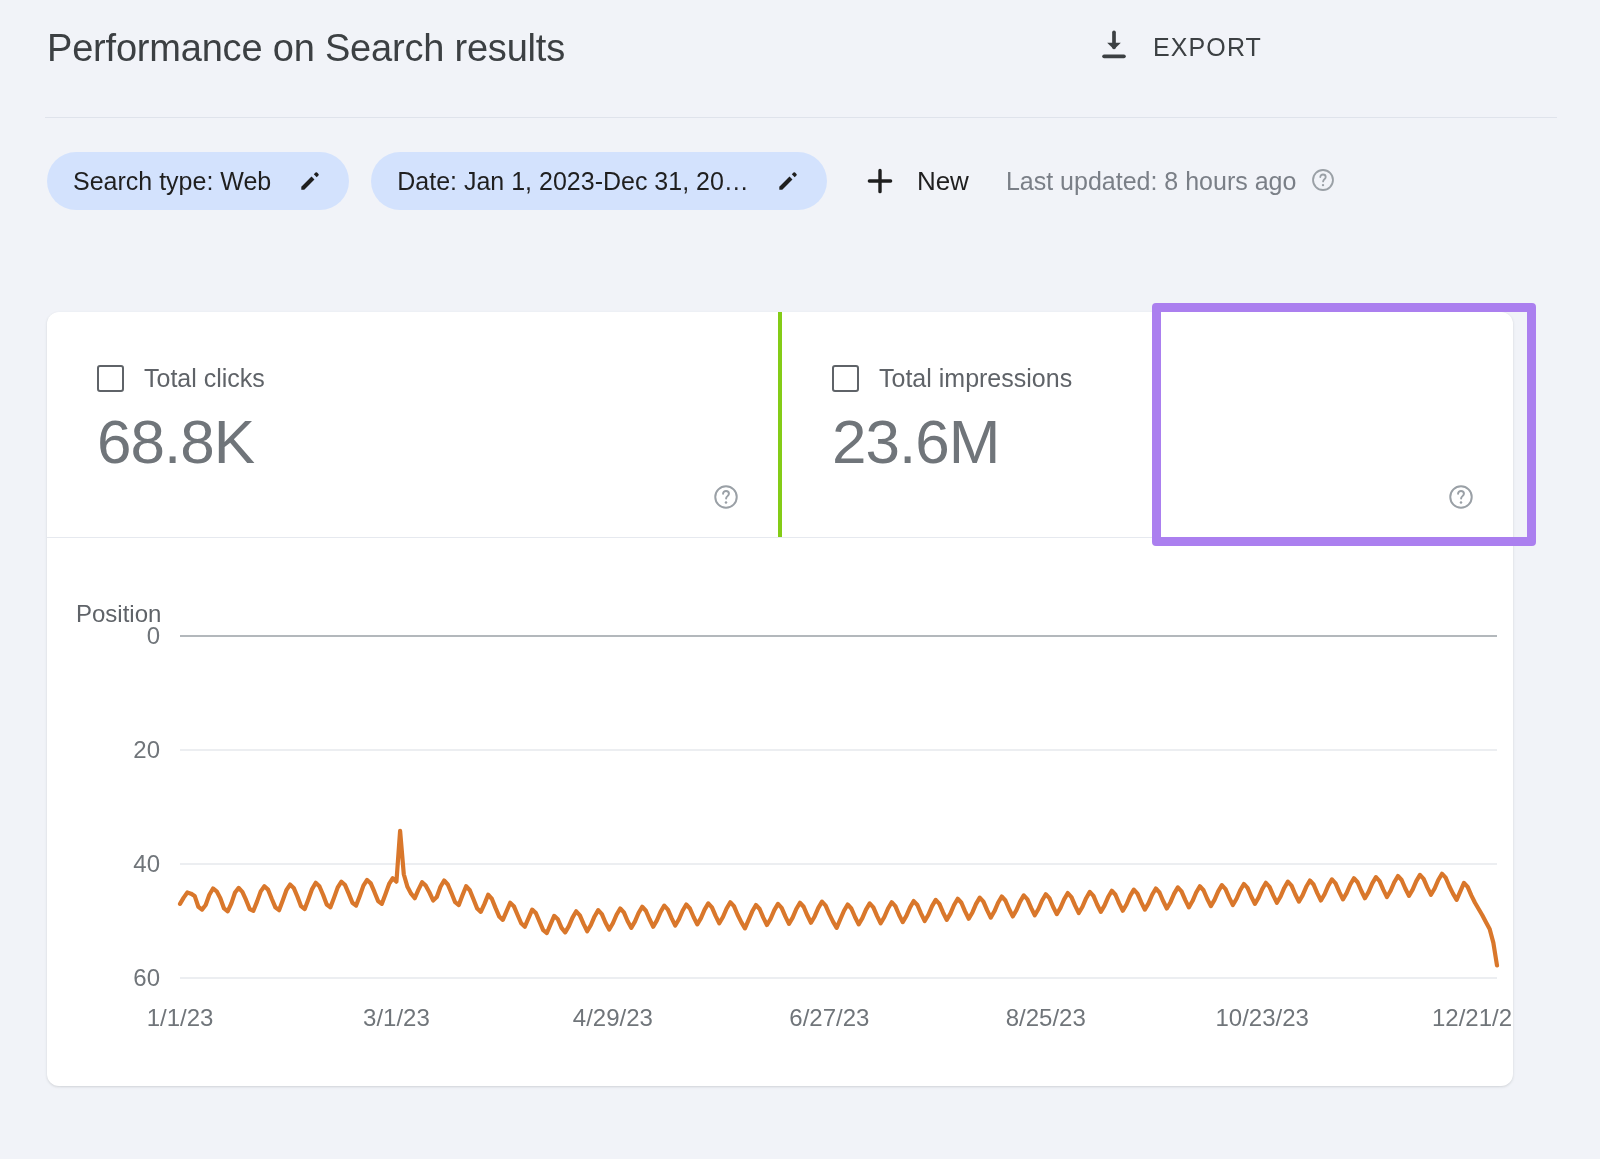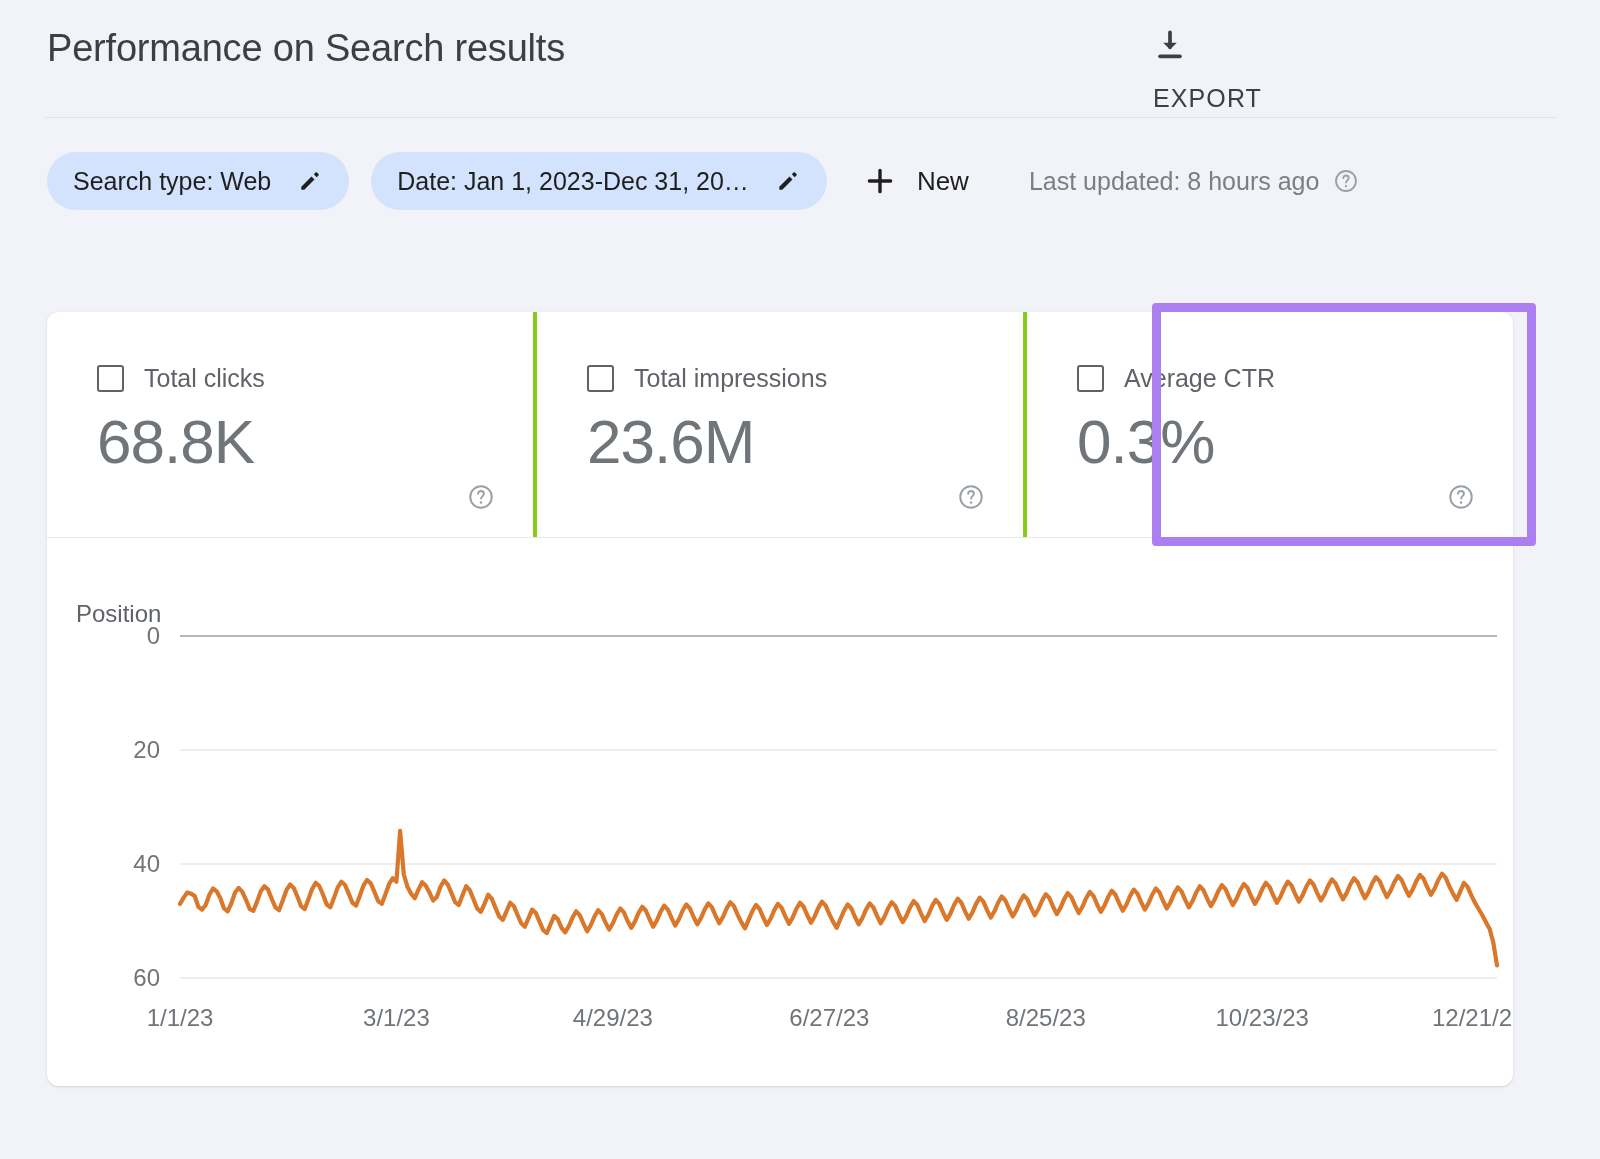--- a/index.html
+++ b/index.html
@@ -31,24 +31,23 @@
     font-weight: 400;
     color: #3c4043;
     letter-spacing: -0.2px;
     white-space: nowrap;
   }
   #export-button {
     position: absolute;
     right: 78px;
     top: 28px;
     display: flex;
-    align-items: flex-start;
+    align-items: flex-end;
     gap: 22px;
     cursor: pointer;
-    flex-direction: column;
   }
   #export-icon {
     width: 34px;
     height: 34px;
     display: block;
   }
   #export-label {
     font-size: 25px;
     color: #3c4043;
     letter-spacing: 1.1px;
@@ -91,37 +90,37 @@
   .pencil-icon {
     width: 26px;
     height: 26px;
     margin-left: 26px;
     display: block;
   }
   #new-button {
     display: flex;
     align-items: center;
     margin-left: 14px;
-    margin-right: 60px;
+    margin-right: 37px;
     cursor: pointer;
   }
   #plus-icon {
     width: 34px;
     height: 34px;
     display: block;
   }
   #new-label {
     font-size: 26px;
     color: #1f1f1f;
     margin-left: 20px;
     white-space: nowrap;
   }
   #last-updated {
     display: flex;
-    align-items: center;
+    align-items: flex-start;
   }
   #last-updated-text {
     font-size: 25px;
     color: #7a7f87;
     white-space: nowrap;
   }
   #last-updated-help-icon {
     width: 26px;
     height: 26px;
     margin-left: 14px;
@@ -356,34 +355,20 @@
       <div class="metric-value">23.6M</div>
       <span>
         <svg class="metric-help-icon" viewBox="0 0 24 24" fill="none">
           <circle cx="12" cy="12" r="9.2" stroke="#9aa0a6" stroke-width="1.7"></circle>
           <path d="M9.5 9.3c0-1.4 1.1-2.4 2.5-2.4s2.5 1 2.5 2.3c0 2-2.4 2.1-2.4 4.1" stroke="#9aa0a6" stroke-width="1.7" stroke-linecap="round" fill="none"></path>
           <circle cx="12" cy="16.7" r="1.1" fill="#9aa0a6"></circle>
         </svg>
       </span>
     </div>
 
-    <div class="metric-card">
-      <div class="metric-head">
-        <span class="checkbox"></span>
-        <span class="metric-label">Average CTR</span>
-      </div>
-      <div class="metric-value">0.3%</div>
-      <span>
-        <svg class="metric-help-icon" viewBox="0 0 24 24" fill="none">
-          <circle cx="12" cy="12" r="9.2" stroke="#9aa0a6" stroke-width="1.7"></circle>
-          <path d="M9.5 9.3c0-1.4 1.1-2.4 2.5-2.4s2.5 1 2.5 2.3c0 2-2.4 2.1-2.4 4.1" stroke="#9aa0a6" stroke-width="1.7" stroke-linecap="round" fill="none"></path>
-          <circle cx="12" cy="16.7" r="1.1" fill="#9aa0a6"></circle>
-        </svg>
-      </span>
-    </div>
 
 
   </div>
 
   <div id="chart-area">
     <div id="chart-y-title">Position</div>
     <svg id="chart-svg" viewBox="0 0 1466 548" preserveAspectRatio="none">
       <g id="gridlines">
           <line x1="133" x2="1450" y1="98" y2="98" stroke="#9aa0a6" stroke-width="1.6"></line>
           <line x1="133" x2="1450" y1="212" y2="212" stroke="#eceef1" stroke-width="2"></line>

